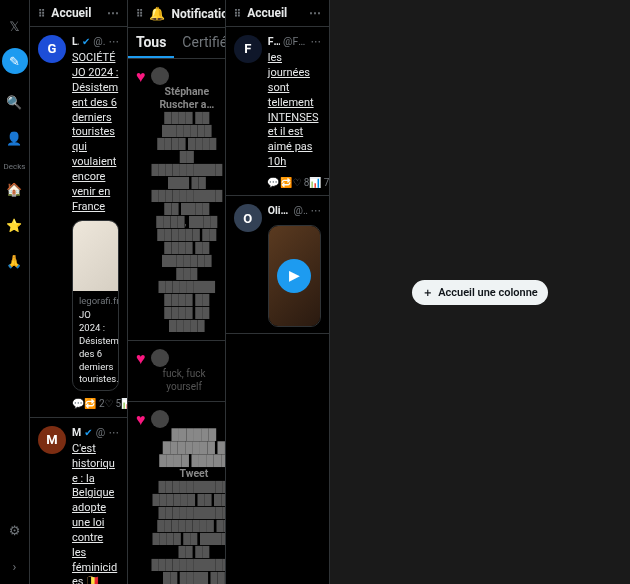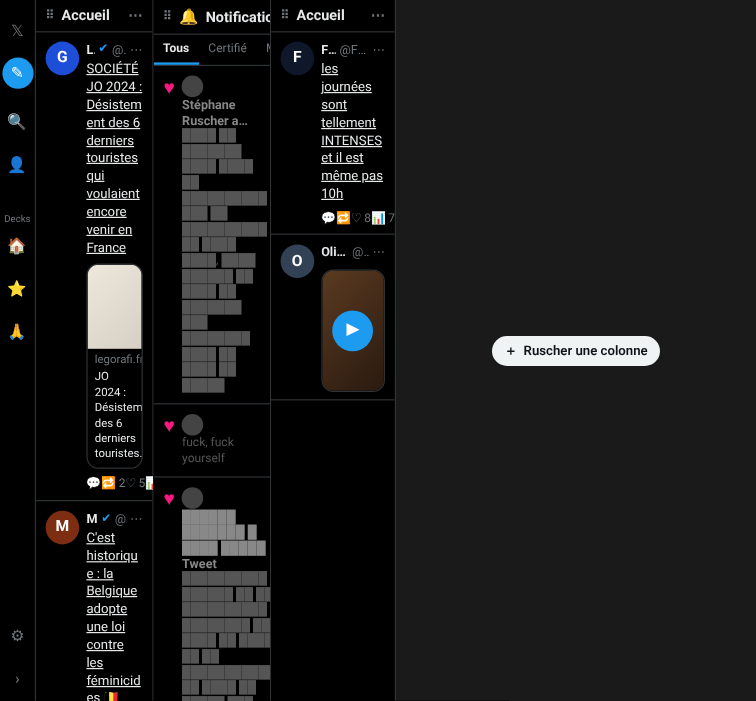--- a/index.html
+++ b/index.html
@@ -1,27 +1,27 @@
 <!DOCTYPE html>
 <html><head>
 <meta charset="utf-8">
 <style>
 * { margin: 0; padding: 0; box-sizing: border-box; }
 body { background: #000; color: #e7e9ea; font-family: -apple-system, BlinkMacSystemFont, "Segoe UI", Roboto, sans-serif; font-size: 13px; width: 630px; height: 584px; overflow: hidden; display: flex; }
 .leftrail { width: 30px; background: #000; display: flex; flex-direction: column; align-items: center; padding-top: 8px; border-right: 1px solid #2f3336; }
 .leftrail .glyph { width: 20px; height: 20px; margin: 8px 0; display: flex; align-items: center; justify-content: center; color: #71767b; cursor: pointer; }
 .leftrail .logo { background: #1d9bf0; width: 26px; height: 26px; border-radius: 50%; display: flex; align-items: center; justify-content: center; color: #fff; margin: 4px 0 10px; }
-.leftrail .label { font-size: 8px; color: #71767b; margin-top: 22px; }
+.leftrail .label { font-size: 8px; color: #71767b; margin-top: 6px; }
 .leftrail .spacer { flex: 1; }
 .columns { display: flex; flex: 1; overflow: hidden; }
 .col { width: 155px; background: #000; border-right: 1px solid #2f3336; display: flex; flex-direction: column; overflow: hidden; }
 .col-head { display: flex; align-items: center; padding: 6px 8px; border-bottom: 1px solid #2f3336; font-weight: 700; font-size: 12px; gap: 6px; }
 .col-head .grip { color: #71767b; font-size: 10px; }
 .col-head .hicon { font-size: 13px; }
-.tabs { display: flex; border-bottom: 1px solid #2f3336; font-size: 10px; }
+.tabs { display: flex; border-bottom: 1px solid #2f3336; font-size: 14px; }
 .tab { padding: 6px 8px; color: #71767b; cursor: pointer; }
 .tab.active { color: #e7e9ea; font-weight: 700; border-bottom: 2px solid #1d9bf0; }
 .feed { flex: 1; overflow-y: hidden; }
 .tweet { padding: 8px 8px 6px 8px; border-bottom: 1px solid #2f3336; display: flex; gap: 6px; font-size: 11px; line-height: 1.35; }
 .avatar { width: 28px; height: 28px; border-radius: 50%; flex-shrink: 0; background: #444; display: flex; align-items: center; justify-content: center; font-weight: 700; font-size: 13px; color: #fff; }
 .tbody { flex: 1; min-width: 0; }
 .uline { display: flex; align-items: center; gap: 3px; font-size: 10.5px; }
 .uname { font-weight: 700; color: #e7e9ea; white-space: nowrap; overflow: hidden; text-overflow: ellipsis; max-width: 70px; }
 .badge { color: #1d9bf0; font-size: 10px; }
 .handle { color: #71767b; white-space: nowrap; overflow: hidden; text-overflow: ellipsis; }
@@ -33,21 +33,21 @@
 .card-img.video { height: 100px; background: linear-gradient(135deg, #5a3a20, #2a1a10); position: relative; display:flex; align-items:center; justify-content:center; }
 .playbtn { width: 34px; height: 34px; border-radius: 50%; background: #1d9bf0; display:flex; align-items:center; justify-content:center; color:#fff; font-size:14px; }
 .card-txt { padding: 4px 6px; font-size: 9.5px; }
 .card-txt .dom { color: #71767b; }
 .card-txt .ttl { color: #e7e9ea; margin-top: 1px; }
 .actions { display: flex; justify-content: space-between; margin-top: 6px; color: #71767b; font-size: 10px; }
 .actions .a { display: flex; align-items: center; gap: 2px; cursor: pointer; }
 .notif-item { padding: 8px; border-bottom: 1px solid #2f3336; display:flex; gap:6px; }
 .heart { color: #f91880; font-size: 16px; }
 .nav { width:18px; height:18px; border-radius:50%; background:#444; }
-.ntxt { flex:1; }
+.ntxt { flex:1;text-align:center; }
 .blurred { color: #555; font-size: 10px; line-height:1.3; }
 .nblur { font-weight:700; color:#888; font-size:10.5px; }
 .sidepanel { flex: 1; background: #1a1a1a; display: flex; align-items: center; justify-content: center; }
 .addbtn { background: #eff3f4; color: #0f1419; padding: 5px 10px; border-radius: 14px; font-size: 11px; font-weight: 600; display: flex; align-items: center; gap: 5px; cursor: pointer; }
 </style>
 </head>
 <body>
 
 <div class="leftrail">
   <div class="glyph">𝕏</div>
@@ -168,21 +168,21 @@
   <div class="feed">
 
     <div class="tweet">
       <div class="avatar" style="background:#0f172a">F</div>
       <div class="tbody">
         <div class="uline">
               <span class="uname">FibreTigre</span>
               <span class="handle">@FibreTigre · 14 min</span>
               <span class="dots">⋯</span>
             </div>
-        <div class="content">les journées sont tellement INTENSES et il est même pas 10h</div>
+        <div class="content">les journées sont tellement INTENSES et il est aimé pas 10h</div>
         <div class="actions">
               <span class="a">💬</span>
               <span class="a">🔁</span>
               <span class="a">♡ <span>8</span></span>
               <span class="a">📊 <span>731</span></span>
             </div>
       </div>
     </div>
 
     <div class="tweet">
@@ -204,15 +204,15 @@
     </div>
 
   </div>
 </div>
 
 </div>
 
 <div class="sidepanel">
   <div class="addbtn">
     <span>＋</span>
-    <span>Ruscher une colonne</span>
+    <span>Accueil une colonne</span>
   </div>
 </div>
 
 </body></html>

